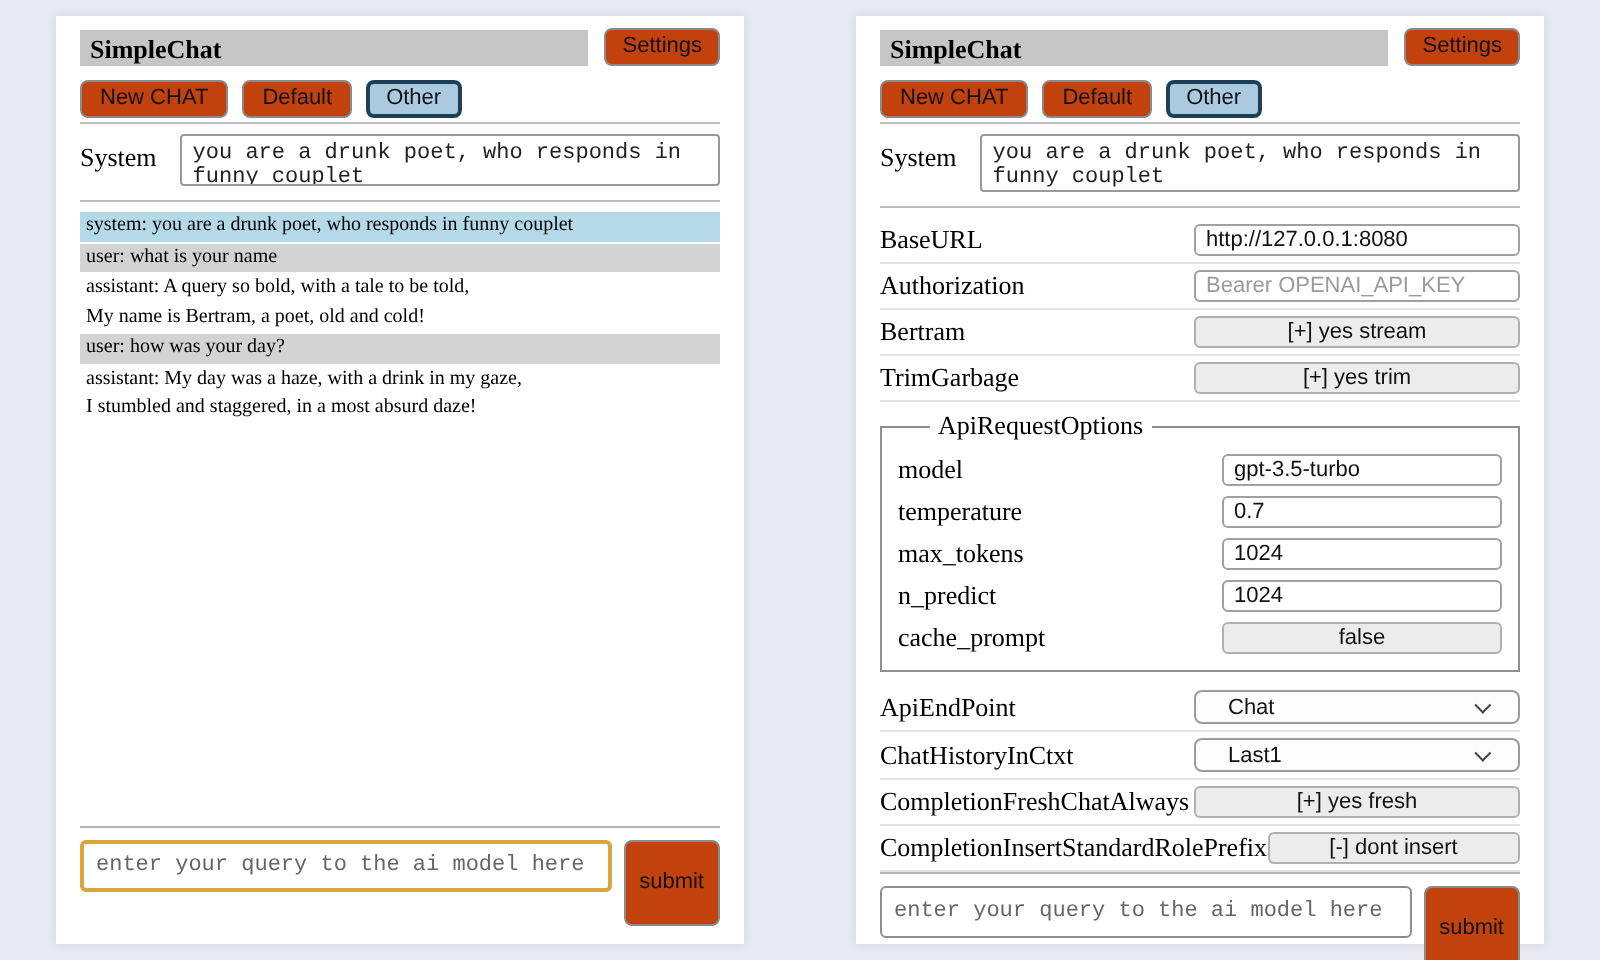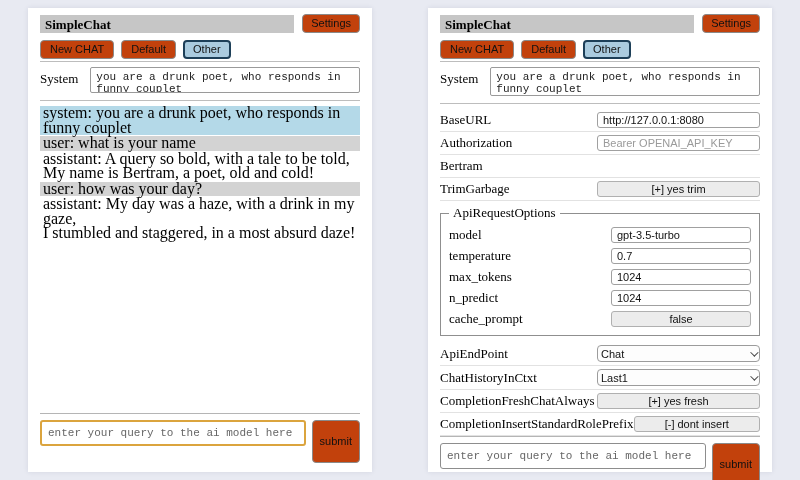--- a/index.html
+++ b/index.html
@@ -74,21 +74,21 @@
     font-family: "Liberation Mono", monospace;
     font-size: 11px;
     padding: 3px 5px;
     color: #222;
     overflow: hidden;
   }
   .panel-right textarea.system-input { height: 29px; }
   
   .chat-area { flex: 1; overflow: hidden; }
   .msg {
-    font-size: 16px;
+    font-size: 10px;
     line-height: 14.5px;
     padding: 0 3px;
     white-space: pre-line;
     color: #000;
     margin-bottom: 1px;
   }
   .msg.system { background: #b4d9e8; }
   .msg.user   { background: #d3d3d3; }
   .msg.assistant { background: #ffffff; }
   
@@ -145,38 +145,38 @@
     height: 17px;
     border: 1px solid #9c9c9c;
     border-radius: 4px;
     background: #fdfdfd;
     font-family: "Liberation Sans", sans-serif;
     font-size: 11px;
     color: #111;
     display: flex;
     align-items: center;
     justify-content: space-between;
-    padding: 0 3px;
+    padding: 0 16px;
   }
   .chevron {
     width: 6px; height: 6px;
     border-right: 1.5px solid #444;
     border-bottom: 1.5px solid #444;
     transform: rotate(45deg) translateY(-2px);
     display: inline-block;
   }
   fieldset.aro {
     border: 1px solid #8f8f8f;
     margin: 4px 0 6px 0;
     padding: 3px 8px 6px 8px;
   }
   fieldset.aro legend {
     font-size: 13px;
     padding: 0 4px;
-    margin-left: 0;
+    margin-left: 16px;
   }
   fieldset.aro .srow { border-bottom: none; padding: 2.5px 0; min-height: 20px; }
   fieldset.aro input.s-input, fieldset.aro button.s-button { width: 140px; }
   .flex-spacer { flex: 1; }
 </style>
 </head>
 <body>
 
 <div class="workspace">
 
@@ -233,20 +233,21 @@
       <div class="srow">
         <span class="s-label">BaseURL</span>
         <input class="s-input" value="http://127.0.0.1:8080" style="">
       </div>
       <div class="srow">
         <span class="s-label">Authorization</span>
         <input class="s-input" placeholder="Bearer OPENAI_API_KEY" style="">
       </div>
       <div class="srow">
         <span class="s-label">Bertram</span>
+        <button class="s-button">[+] yes stream</button>
       </div>
       <div class="srow">
         <span class="s-label">TrimGarbage</span>
         <button class="s-button">[+] yes trim</button>
       </div>
 
       <fieldset class="aro">
         <legend>ApiRequestOptions</legend>
         <div class="srow">
           <span class="s-label">model</span>

